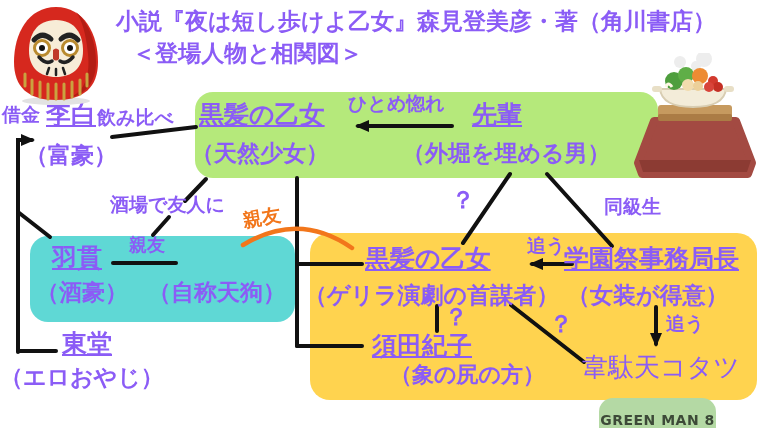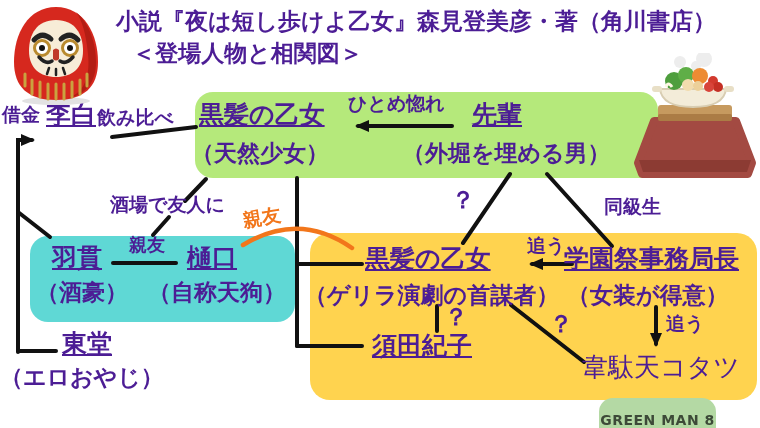--- a/index.html
+++ b/index.html
@@ -6,21 +6,21 @@
   #stage{
     position:relative;width:760px;height:428px;background:#ffffff;
     font-family:"DejaVu Sans","Liberation Sans",sans-serif;
     overflow:hidden;color:#111;
   }
   .box{position:absolute;border-radius:18px;}
   #green-box{left:195px;top:92px;width:463px;height:86px;background:#b5e97b;z-index:1;}
   #cyan-box{left:30px;top:236px;width:265px;height:86px;background:#5fd8d5;z-index:1;}
   #yellow-box{left:310px;top:233px;width:447px;height:167px;background:#ffd34f;border-radius:20px;z-index:1;}
   #lines{position:absolute;left:0;top:0;z-index:2;pointer-events:none;}
-  .t{position:absolute;font-weight:700;color:#4c1d95;white-space:nowrap;line-height:1.05;z-index:3;}
+  .t{position:absolute;font-weight:700;color:#8b5cf6;white-space:nowrap;line-height:1.05;z-index:3;}
   .name{font-size:25px;text-decoration:underline;}
   .trait{font-size:23px;}
   .rel{font-size:19px;}
   .q{font-size:24px;}
   .title{font-size:23px;text-align:center;}
   .orange{color:#f2761b;}
   #shinyu-orange{transform:rotate(-10deg);}
   #idaten-name{font-weight:400;font-size:26px;}
   #badge{
     position:absolute;left:599px;top:398px;width:117px;height:43px;background:#b4d9a4;
@@ -64,50 +64,51 @@
       <path d="M656,307 L656,344" marker-end="url(#ah)"></path>
     </g>
     <path d="M243,245 Q299,211 352,248" stroke="#f2761b" stroke-width="4.5" fill="none" stroke-linecap="round"></path>
   </svg>
 
   <div class="t title" style="left:110px;top:9px;width:612px;">小説『夜は短し歩けよ乙女』森見登美彦・著（角川書店）</div>
   <div class="t title" style="left:95px;top:41px;width:305px;">＜登場人物と相関図＞</div>
 
   <div class="t rel" style="left:2px;top:105px;">借金</div>
   <div class="t name" style="left:46px;top:102px;">李白</div>
+  <div class="t trait" style="left:25px;top:143px;">（富豪）</div>
   <div class="t rel" style="left:97px;top:108px;">飲み比べ</div>
   <div class="t name" style="left:62px;top:331px;">東堂</div>
   <div class="t trait" style="left:0px;top:365px;">（エロおやじ）</div>
 
   <div class="t name" style="left:199px;top:102px;">黒髪の乙女</div>
   <div class="t trait" style="left:191px;top:141px;">（天然少女）</div>
   <div class="t rel" style="left:348px;top:94px;">ひとめ惚れ</div>
   <div class="t name" style="left:472px;top:102px;">先輩</div>
   <div class="t trait" style="left:402px;top:141px;">（外堀を埋める男）</div>
 
   <div class="t rel" style="left:110px;top:195px;">酒場で友人に</div>
   <div class="t q" style="left:451px;top:188px;">？</div>
   <div class="t rel" style="left:604px;top:197px;">同級生</div>
   <div class="t rel orange" id="shinyu-orange" style="left:243px;top:208px;">親友</div>
 
   <div class="t name" style="left:52px;top:245px;">羽貫</div>
   <div class="t rel" style="left:129px;top:236px;font-size:18px;">親友</div>
-  <div class="t name" style="left:187px;top:245px;">樋口</div>
   <div class="t trait" style="left:36px;top:280px;">（酒豪）</div>
   <div class="t trait" style="left:148px;top:280px;">（自称天狗）</div>
 
   <div class="t name" style="left:365px;top:246px;">黒髪の乙女</div>
   <div class="t rel" style="left:527px;top:236px;">追う</div>
   <div class="t name" style="left:564px;top:246px;">学園祭事務局長</div>
   <div class="t trait" style="left:304px;top:283px;">（ゲリラ演劇の首謀者）</div>
   <div class="t trait" style="left:567px;top:283px;">（女装が得意）</div>
   <div class="t q" style="left:444px;top:305px;">？</div>
   <div class="t q" style="left:549px;top:312px;">？</div>
   <div class="t rel" style="left:666px;top:314px;">追う</div>
   <div class="t name" style="left:372px;top:333px;">須田紀子</div>
+  <div class="t trait" style="left:390px;top:363px;font-size:22px;">（象の尻の方）</div>
   <div class="t" id="idaten-name" style="left:582px;top:354px;">韋駄天コタツ</div>
 
   <div id="badge">GREEN MAN 8</div>
 
   <svg class="icon" style="left:6px;top:2px;" width="100" height="104" viewBox="0 0 100 104">
     <ellipse cx="50" cy="99" rx="34" ry="4" fill="#e2e2e2"></ellipse>
     <path d="M50,5 C22,5 8,32 8,60 C8,85 22,98 50,98 C78,98 92,85 92,60 C92,32 78,5 50,5 Z" fill="#d6281e"></path>
     <path d="M70,10 C84,22 90,42 90,60 C90,80 80,93 62,96 C80,90 84,72 82,52 C80,32 76,18 70,10 Z" fill="#b31d14"></path>
     <g stroke="#caa23f" stroke-width="3" stroke-linecap="round">
       <path d="M26,78 L26,92"></path>

